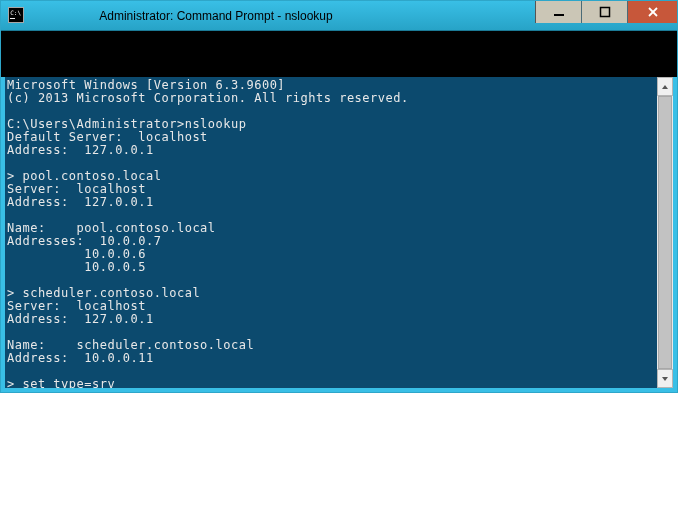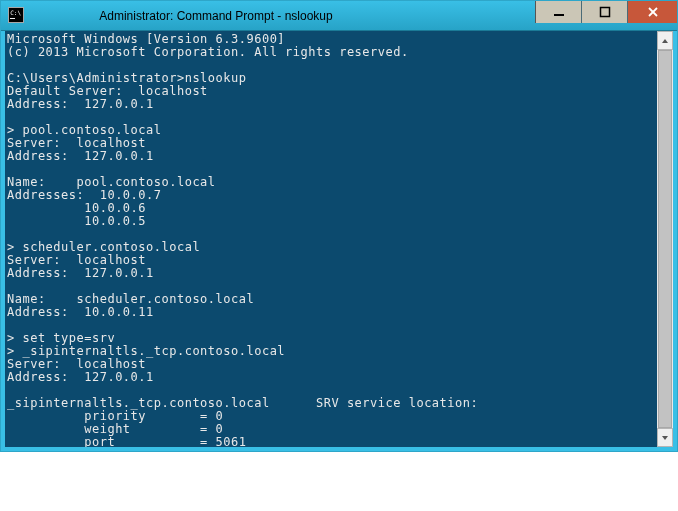--- a/index.html
+++ b/index.html
@@ -3,26 +3,27 @@
 <meta charset="utf-8">
 <style>
   html, body {
     margin: 0;
     padding: 0;
     font-family: "Segoe UI", Tahoma, sans-serif;
     background: #fff;
   }
   .window {
     width: 678px;
-    height: 452px;
+    height: 393px;
     box-sizing: border-box;
     border: 1px solid #2ea6c9;
     background: #000;
     display: flex;
     flex-direction: column;
+    gap: 46px;
   }
   .titlebar {
     height: 29px;
     background: linear-gradient(#39bfe6, #27a3c7);
     display: flex;
     align-items: center;
     justify-content: space-between;
     padding-left: 6px;
     border-bottom: 1px solid #1b7a96;
   }

